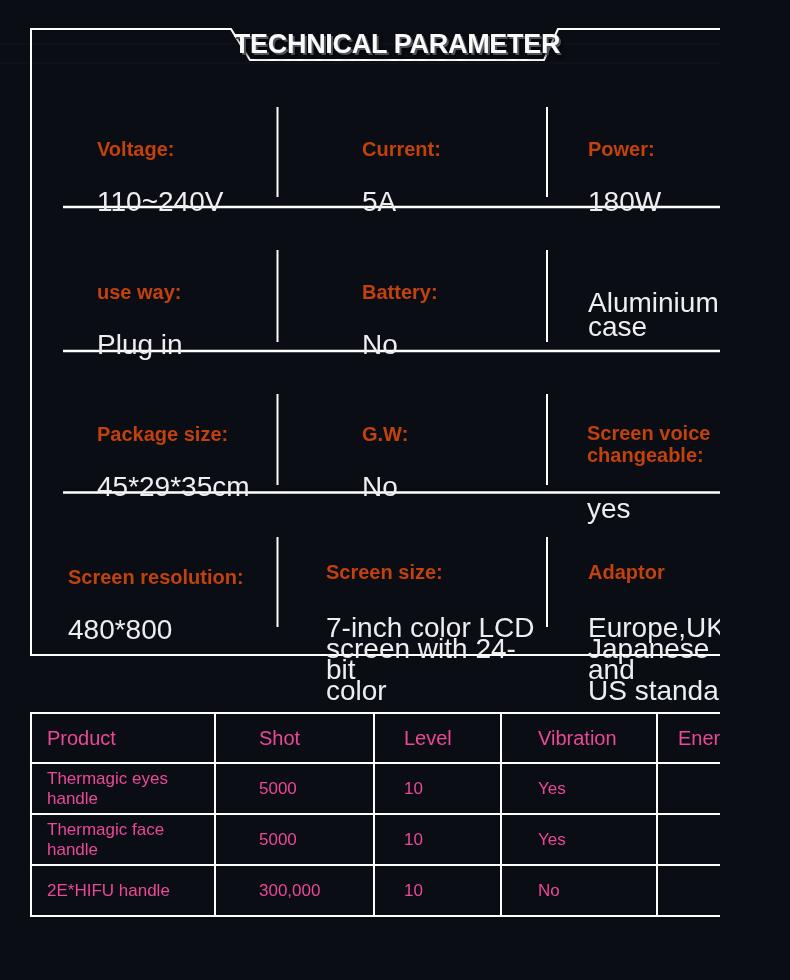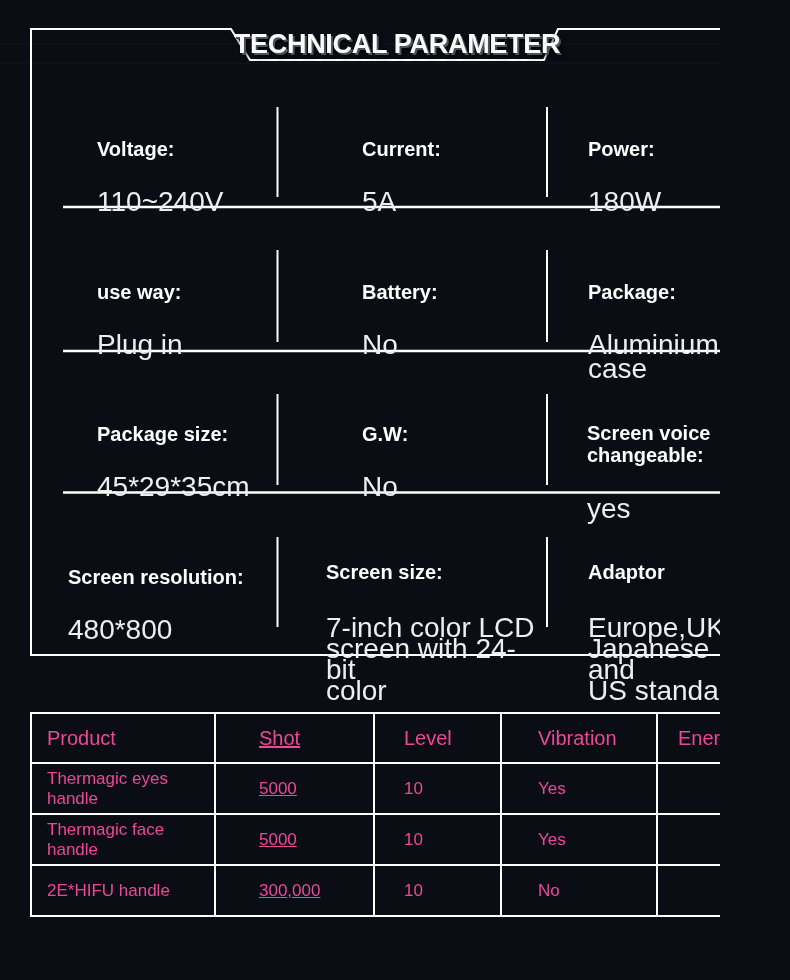--- a/index.html
+++ b/index.html
@@ -36,21 +36,21 @@
     white-space: nowrap;
   }
   .spec-cell {
     position: absolute;
     white-space: pre-line;
   }
   .spec-label {
     font-size: 20px;
     line-height: 24px;
     font-weight: bold;
-    color: #ffffff;
+    color: #c2410c;
     white-space: pre-line;
   }
   .spec-value {
     font-size: 28px;
     line-height: 24px;
     font-weight: normal;
     color: #eceef0;
     margin-top: 11px;
     white-space: pre-line;
   }
@@ -91,21 +91,21 @@
     font-size: 20px;
     font-weight: normal;
     height: 46px;
   }
   .spec-table td {
     font-size: 17px;
     line-height: 20px;
     height: 47px;
   }
   .spec-table th.h1, .spec-table td.d1 { padding-left: 15px; padding-right: 10px; }
-  .spec-table th.h2, .spec-table td.d2 { padding-left: 43px; text-decoration: underline; }
+  .spec-table th.h2, .spec-table td.d2 { padding-left: 43px; }
   .spec-table th.h3, .spec-table td.d3 { padding-left: 29px; }
   .spec-table th.h4, .spec-table td.d4 { padding-left: 36px; }
   .spec-table th.h5, .spec-table td.d5 { padding-left: 20px; }
 </style>
 </head>
 <body>
 
 <div class="canvas">
 
   <svg class="frame-svg" width="790" height="980" viewBox="0 0 790 980">
@@ -146,21 +146,20 @@
 
   <div class="spec-cell r2 c1">
     <div class="spec-label">use way:</div>
     <div class="spec-value">Plug in</div>
   </div>
   <div class="spec-cell r2 c2">
     <div class="spec-label">Battery:</div>
     <div class="spec-value">No</div>
   </div>
   <div class="spec-cell r2 c3">
-    <div class="spec-label">Package:</div>
     <div class="spec-value">Aluminium case</div>
   </div>
 
   <div class="spec-cell r3 c1">
     <div class="spec-label">Package size:</div>
     <div class="spec-value">45*29*35cm</div>
   </div>
   <div class="spec-cell r3 c2">
     <div class="spec-label">G.W:</div>
     <div class="spec-value">No</div>

